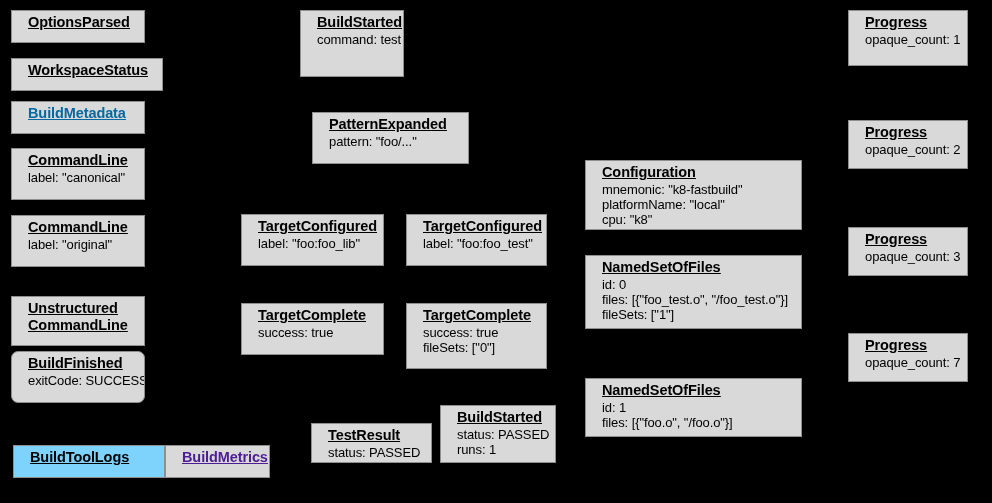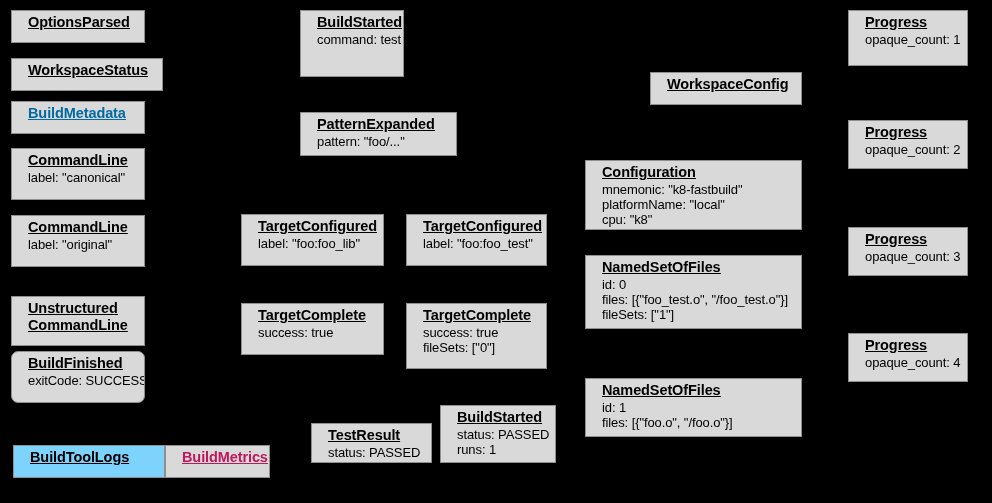--- a/index.html
+++ b/index.html
@@ -94,34 +94,34 @@
       </div>
       <div class="node-fields">
         <div class="node-field">exitCode: SUCCESS</div>
       </div>
     </div>
     <div class="node" style="left: 13px; top: 445px; width: 152px; height: 33px; background: #7dd3fc; border-color: rgb(143, 143, 143); color: rgb(0, 0, 0);">
       <div class="node-title">
         <span class="tline">BuildToolLogs</span>
       </div>
     </div>
-    <div class="node" style="left: 165px; top: 445px; width: 105px; height: 33px; background: rgb(217, 217, 217); border-color: rgb(143, 143, 143); color: #be185d;">
+    <div class="node" style="left: 165px; top: 445px; width: 105px; height: 33px; background: rgb(217, 217, 217); border-color: rgb(143, 143, 143); color: #4c1d95;">
       <div class="node-title">
         <span class="tline">BuildMetrics</span>
       </div>
     </div>
     <div class="node" style="left: 300px; top: 10px; width: 104px; height: 67px; background: rgb(217, 217, 217); border-color: rgb(143, 143, 143); color: rgb(0, 0, 0);">
       <div class="node-title">
         <span class="tline">BuildStarted</span>
       </div>
       <div class="node-fields">
         <div class="node-field">command: test</div>
       </div>
     </div>
-    <div class="node" style="left: 300px; top: 112px; width: 157px; height: 44px; background: rgb(217, 217, 217); border-color: rgb(143, 143, 143); color: rgb(0, 0, 0);">
+    <div class="node" style="left: 312px; top: 112px; width: 157px; height: 52px; background: rgb(217, 217, 217); border-color: rgb(143, 143, 143); color: rgb(0, 0, 0);">
       <div class="node-title">
         <span class="tline">PatternExpanded</span>
       </div>
       <div class="node-fields">
         <div class="node-field">pattern: "foo/..."</div>
       </div>
     </div>
     <div class="node" style="left: 241px; top: 214px; width: 143px; height: 52px; background: rgb(217, 217, 217); border-color: rgb(143, 143, 143); color: rgb(0, 0, 0);">
       <div class="node-title">
         <span class="tline">TargetConfigured</span>
@@ -163,25 +163,20 @@
         <div class="node-field">status: PASSED</div>
       </div>
     </div>
     <div class="node" style="left: 440px; top: 405px; width: 116px; height: 58px; background: rgb(217, 217, 217); border-color: rgb(143, 143, 143); color: rgb(0, 0, 0);">
       <div class="node-title">
         <span class="tline">BuildStarted</span>
       </div>
       <div class="node-fields">
         <div class="node-field">status: PASSED</div>
         <div class="node-field">runs: 1</div>
-      </div>
-    </div>
-    <div class="node" style="left: 650px; top: 72px; width: 152px; height: 33px; background: rgb(217, 217, 217); border-color: rgb(143, 143, 143); color: rgb(0, 0, 0);">
-      <div class="node-title">
-        <span class="tline">WorkspaceConfig</span>
       </div>
     </div>
     <div class="node" style="left: 585px; top: 160px; width: 217px; height: 70px; background: rgb(217, 217, 217); border-color: rgb(143, 143, 143); color: rgb(0, 0, 0);">
       <div class="node-title">
         <span class="tline">Configuration</span>
       </div>
       <div class="node-fields">
         <div class="node-field">mnemonic: "k8-fastbuild"</div>
         <div class="node-field">platformName: "local"</div>
         <div class="node-field">cpu: "k8"</div>
@@ -228,16 +223,16 @@
       </div>
       <div class="node-fields">
         <div class="node-field">opaque_count: 3</div>
       </div>
     </div>
     <div class="node" style="left: 848px; top: 333px; width: 120px; height: 49px; background: rgb(217, 217, 217); border-color: rgb(143, 143, 143); color: rgb(0, 0, 0);">
       <div class="node-title">
         <span class="tline">Progress</span>
       </div>
       <div class="node-fields">
-        <div class="node-field">opaque_count: 4</div>
+        <div class="node-field">opaque_count: 7</div>
       </div>
     </div>
   </div>
 
 </body></html>

